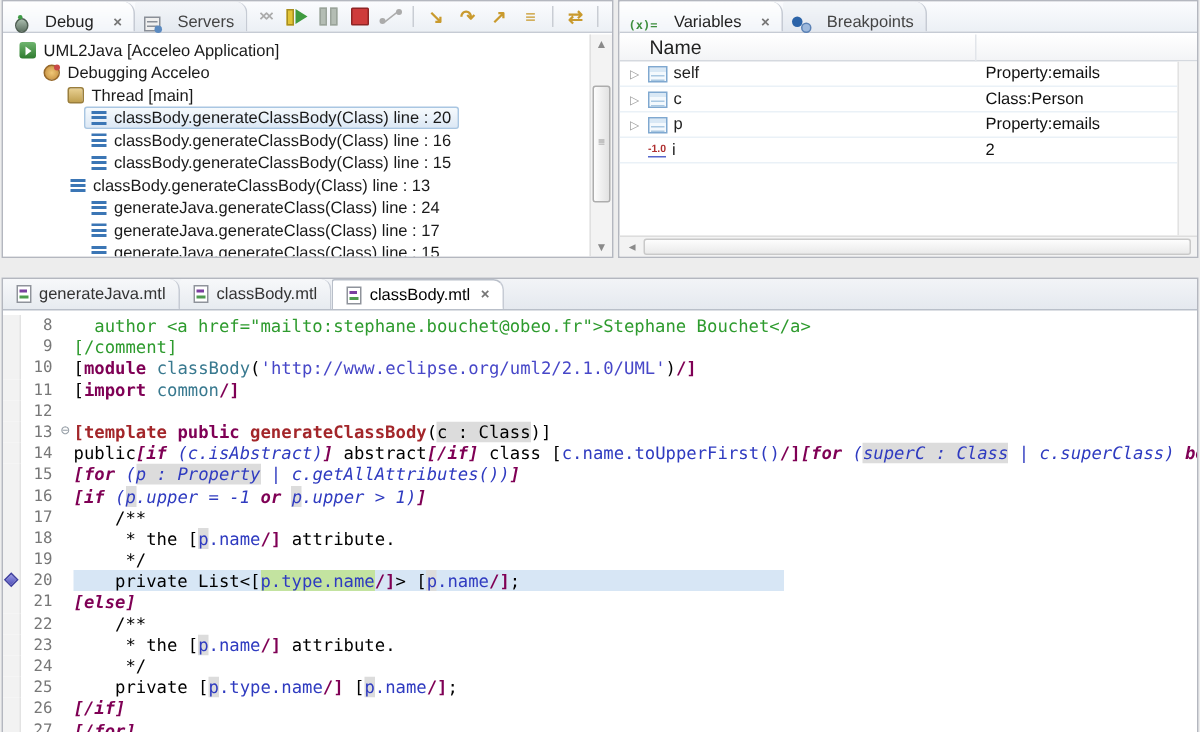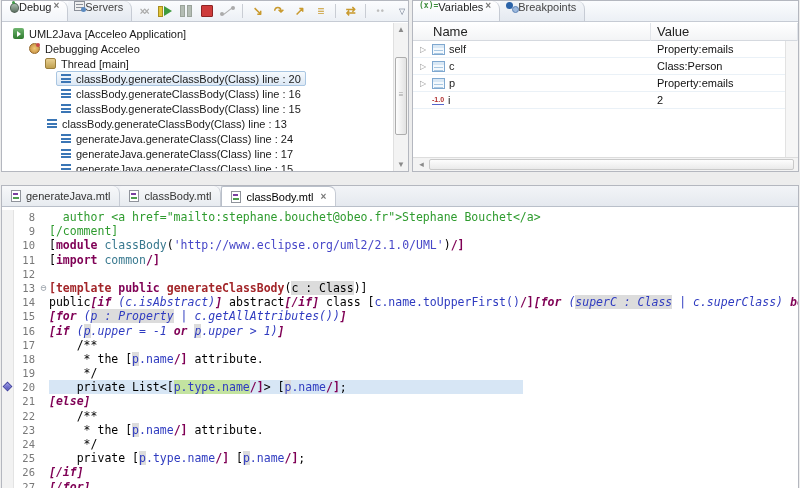--- a/index.html
+++ b/index.html
@@ -4,21 +4,21 @@
 <style>
   *{margin:0;padding:0;box-sizing:border-box}
   html,body{width:800px;height:488px;overflow:hidden}
   body{position:relative;font-family:"Liberation Sans",sans-serif;background:#EDEDED;font-size:11px;color:#222}
   .panel{position:absolute;background:#FFF;border:1px solid #B4B7BF;overflow:hidden}
   #debug-panel{left:1px;top:0;width:408px;height:172px}
   #vars-panel{left:412px;top:0;width:387px;height:172px}
   #editor-panel{left:1px;top:185px;width:798px;height:312px}
   
   .tabbar{position:relative;height:21px;background:linear-gradient(#FBFCFE,#ECF0F5);border-bottom:1px solid #C6CBD4;display:flex;align-items:stretch;white-space:nowrap}
-  .vtab{display:inline-flex;align-items:flex-start;gap:0;padding:0 8px 0 6px;font-size:11px;color:#222;border-right:1px solid #C6CBD4;background:linear-gradient(#FFFFFF,#F2F5F9);border-radius:2px 8px 0 0;position:relative}
+  .vtab{display:inline-flex;align-items:flex-end;gap:11px;padding:0 8px 0 6px;font-size:11px;color:#222;border-right:1px solid #C6CBD4;background:linear-gradient(#FFFFFF,#F2F5F9);border-radius:2px 8px 0 0;position:relative}
   .vtab.inactive{background:linear-gradient(#F4F6F9,#E4E9F0);color:#444}
   .closex{font-weight:bold;color:#777;font-size:10px;margin-left:2px;line-height:10px}
   
   .tb{display:flex;align-items:center;gap:2px;padding:0 2px;flex:1}
   .tbsep{width:1px;height:14px;background:#C9CDD4;margin:0 3px}
   .tbic{width:19px;height:17px;display:inline-flex;align-items:center;justify-content:center;position:relative;font-size:12px;font-weight:bold;color:#C99A2E}
   .tbic.removeall{color:#ABABAB;font-size:10px;letter-spacing:-2px}
   .tbic.resume::before{content:"";width:3px;height:9px;background:#E2C437;border:1px solid #A88E20;margin-right:1px}
   .tbic.resume::after{content:"";width:0;height:0;border-left:8px solid #3F9B3F;border-top:5px solid transparent;border-bottom:5px solid transparent}
   .tbic.suspend::before,.tbic.suspend::after{content:"";width:3px;height:10px;background:#B4BDB4;border:1px solid #9AA39A;margin:0 1px}
@@ -216,21 +216,20 @@
       <span>Variables</span>
       <span class="closex">×</span>
     </span>
     <span class="vtab inactive">
       <span class="ic ic-bkpt"></span>
       <span>Breakpoints</span>
     </span>
   </div>
   <div id="vars-head">
     <span class="hcol c1">Name</span>
-    <span class="hcol c2">Value</span>
   </div>
   <div id="vars-rows">
       <div class="vrow">
         <span class="vcell-name">
           <span class="varrow">▷</span>
           <span class="vic"></span>
           <span class="vlbl">self</span>
         </span>
         <span class="vcell-val">Property:emails</span>
       </div>

